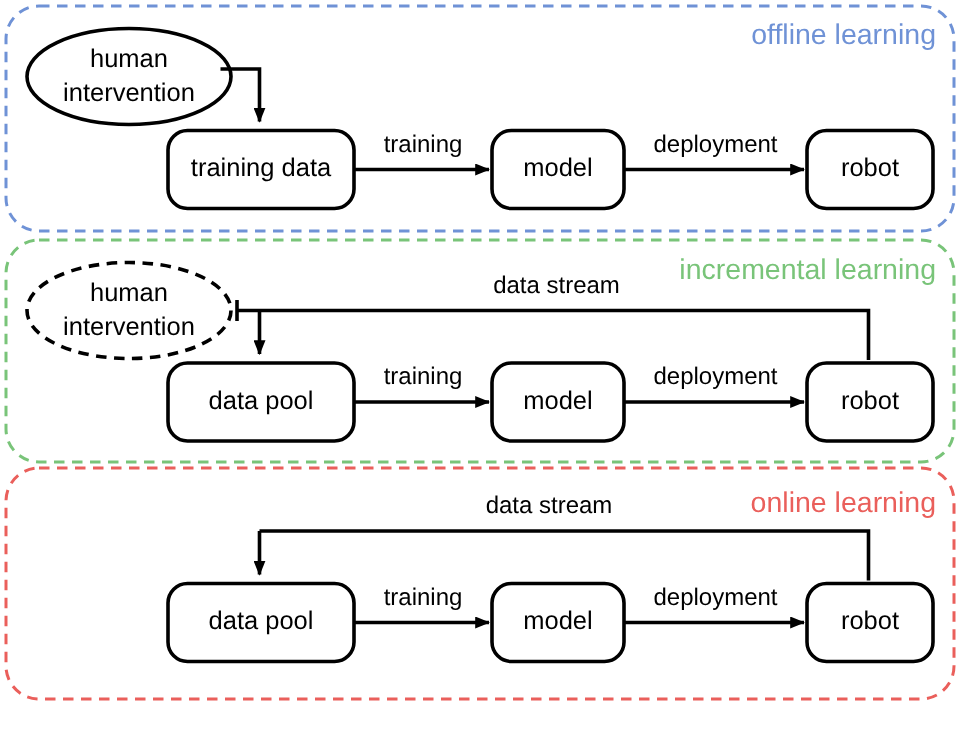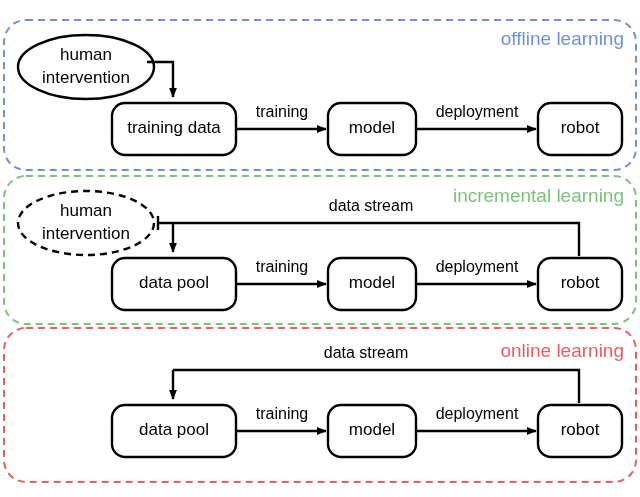--- a/index.html
+++ b/index.html
@@ -10,21 +10,21 @@
   body {
     width: 640px;
     height: 497px;
     font-family: "Liberation Sans", sans-serif;
     position: relative;
     overflow: hidden;
   }
   #diagram-root {
     position: absolute;
     left: 0;
-    top: 16px;
+    top: 0;
     width: 640px;
     height: 446px;
   }
   svg#diagram-svg {
     position: absolute;
     left: 0;
     top: 0;
     width: 640px;
     height: 497px;
     display: block;

